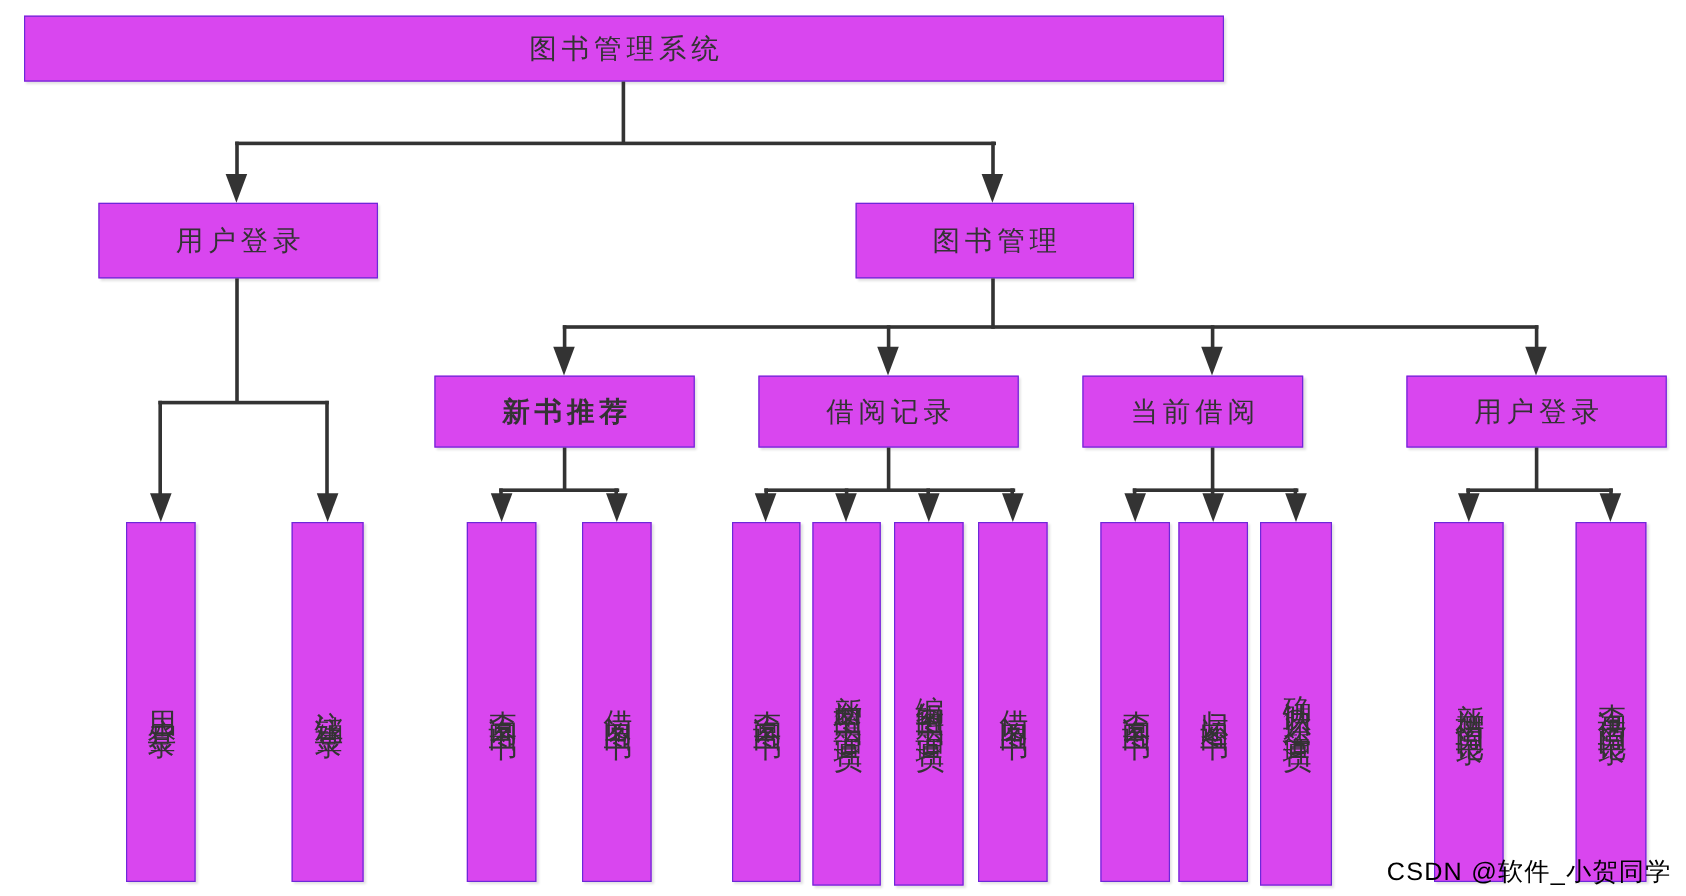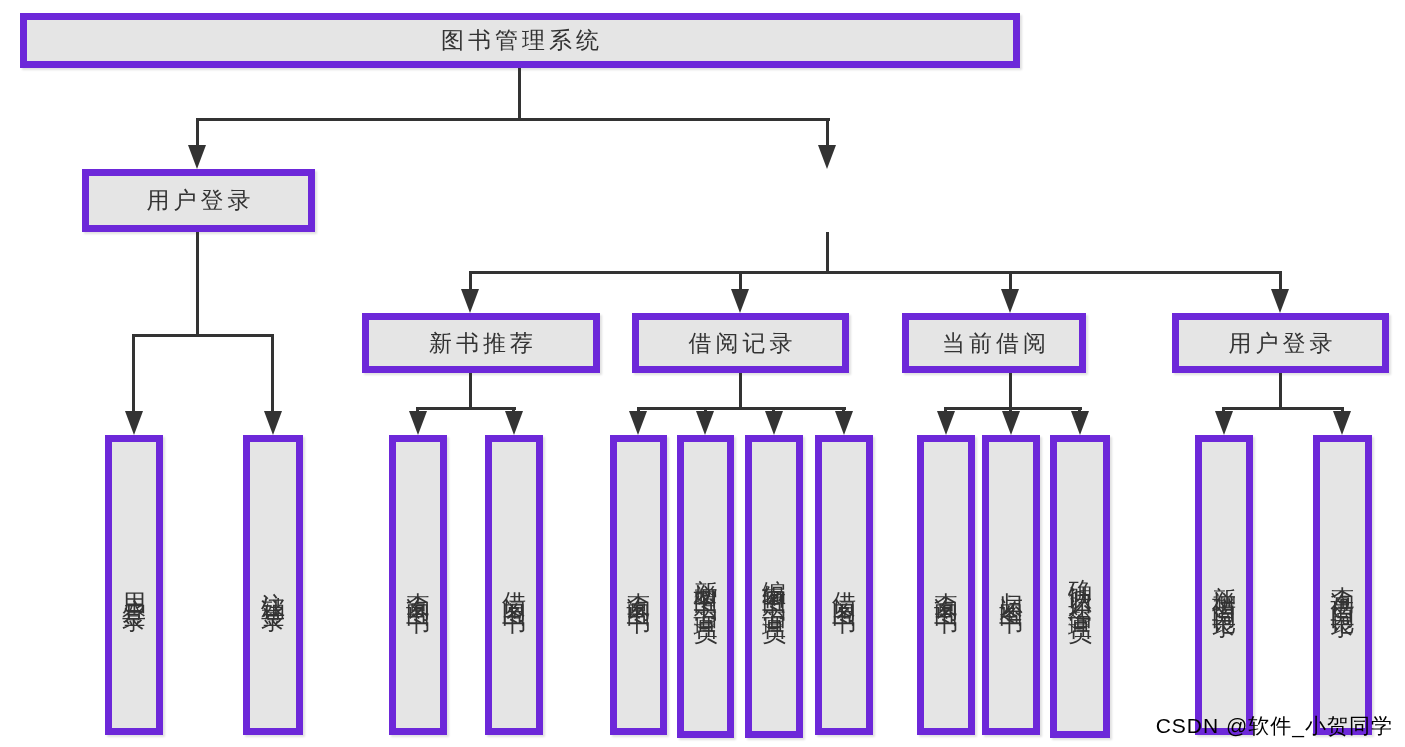--- a/index.html
+++ b/index.html
@@ -6,22 +6,22 @@
   #canvas{
     position:relative;
     width:1405px;height:747px;
     background:#ffffff;
     font-family:"Liberation Sans","DejaVu Sans",sans-serif;
     overflow:hidden;
   }
   .node{
     position:absolute;
     box-sizing:border-box;
-    border:7px solid #6d28d9;
-    background:#e5e5e5;
+    border:1px solid #6d28d9;
+    background:#d946ef;
     display:flex;
     align-items:center;
     justify-content:center;
     box-shadow:2px 2px 2px rgba(0,0,0,0.12);
   }
   .hlabel{
     color:#333333;
     font-size:23px;
     letter-spacing:4px;
     white-space:nowrap;
@@ -59,22 +59,25 @@
 <div id="canvas">
 
   <div class="node" style="left:20px;top:13px;width:1000px;height:55px;">
     <span class="hlabel">图书管理系统</span>
   </div>
 
   <div class="node" style="left:82px;top:169px;width:233px;height:63px;">
     <span class="hlabel">用户登录</span>
   </div>
 
-
-  <div class="node" style="left:362px;top:313px;width:238px;height:60px;">
+  <div class="node" style="left:713px;top:169px;width:232px;height:63px;">
+    <span class="hlabel">图书管理</span>
+  </div>
+
+  <div class="node" style="left:362px;top:313px;width:217px;height:60px;font-weight:bold;">
     <span class="hlabel">新书推荐</span>
   </div>
 
   <div class="node" style="left:632px;top:313px;width:217px;height:60px;">
     <span class="hlabel">借阅记录</span>
   </div>
 
   <div class="node" style="left:902px;top:313px;width:184px;height:60px;">
     <span class="hlabel">当前借阅</span>
   </div>

